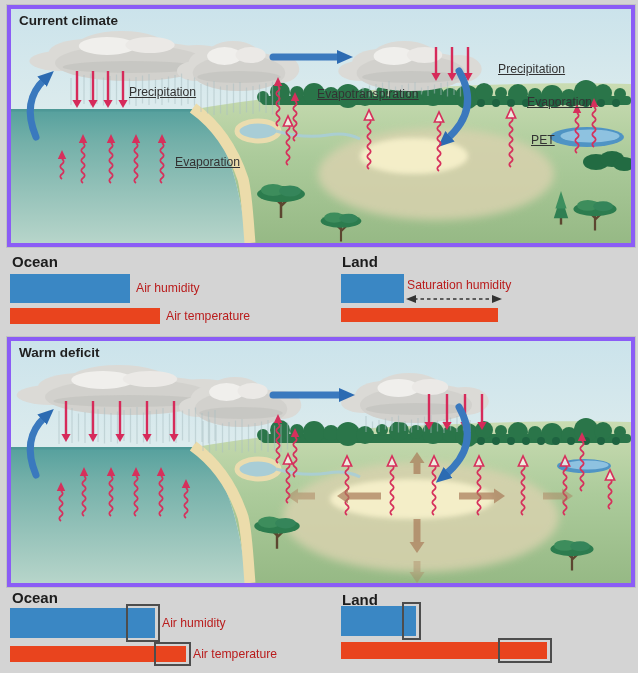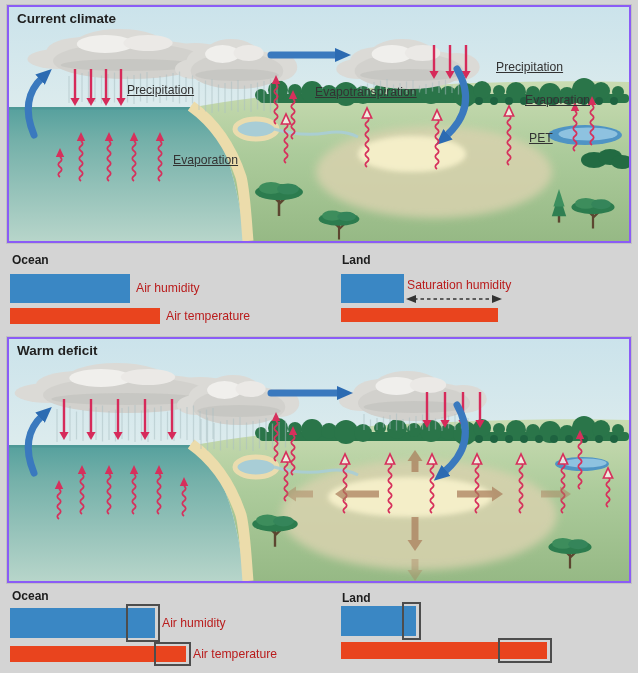--- a/index.html
+++ b/index.html
@@ -1,24 +1,24 @@
 <!DOCTYPE html>
 <html><head>
 <meta charset="utf-8">
 <style>
   html,body{margin:0;padding:0;background:#d4d4d4;}
   .fig{position:relative;width:638px;height:673px;background:#d4d4d4;overflow:hidden;
        font-family:"Liberation Sans","DejaVu Sans",sans-serif;}
-  .panel{position:absolute;left:7px;width:620px;border:2px solid #8b5cf6;outline:1px solid #c2c2c2;background:#bef264;}
+  .panel{position:absolute;left:7px;width:620px;border:4px solid #8b5cf6;outline:1px solid #c2c2c2;background:#bef264;}
   #panel-current{top:5px;height:234px;}
   #panel-warm{top:337px;height:242px;}
   .panel svg{display:block;}
   .ptitle{position:absolute;left:8px;top:4px;font-size:13.5px;font-weight:bold;color:#1f1f1f;margin:0;white-space:nowrap;}
   .lbl{position:absolute;font-size:12.2px;color:#333;white-space:nowrap;text-decoration:underline;}
-  .lg-title{position:absolute;font-size:12px;font-weight:bold;color:#1c1c1c;white-space:nowrap;}
+  .lg-title{position:absolute;font-size:15px;font-weight:bold;color:#1c1c1c;white-space:nowrap;}
   .bar{position:absolute;}
   .bar-blue{background:#3a87c4;}
   .bar-red{background:#e9441e;}
   .blabel{position:absolute;font-size:12.2px;color:#b91c1c;white-space:nowrap;}
   .delta{position:absolute;top:-4px;bottom:-4px;border:2px solid #4d4d4d;background:transparent;}
   .satarrow{position:absolute;}
 </style>
 </head>
 <body>
 

